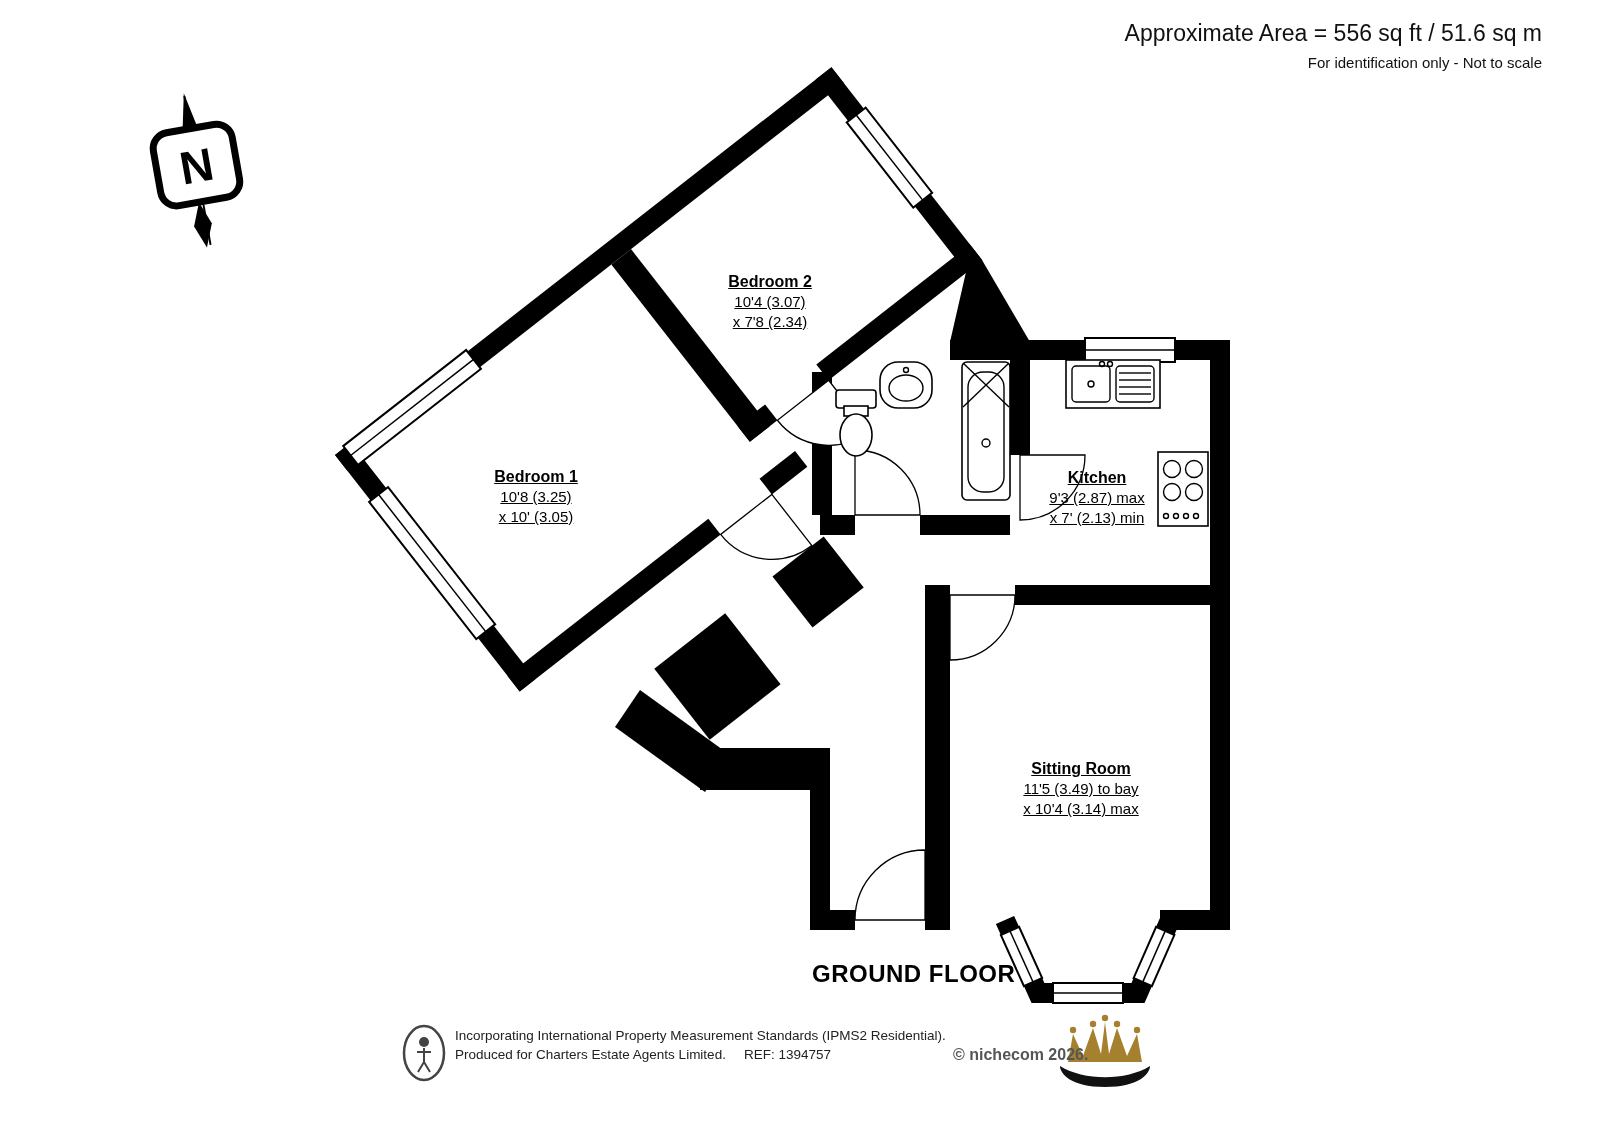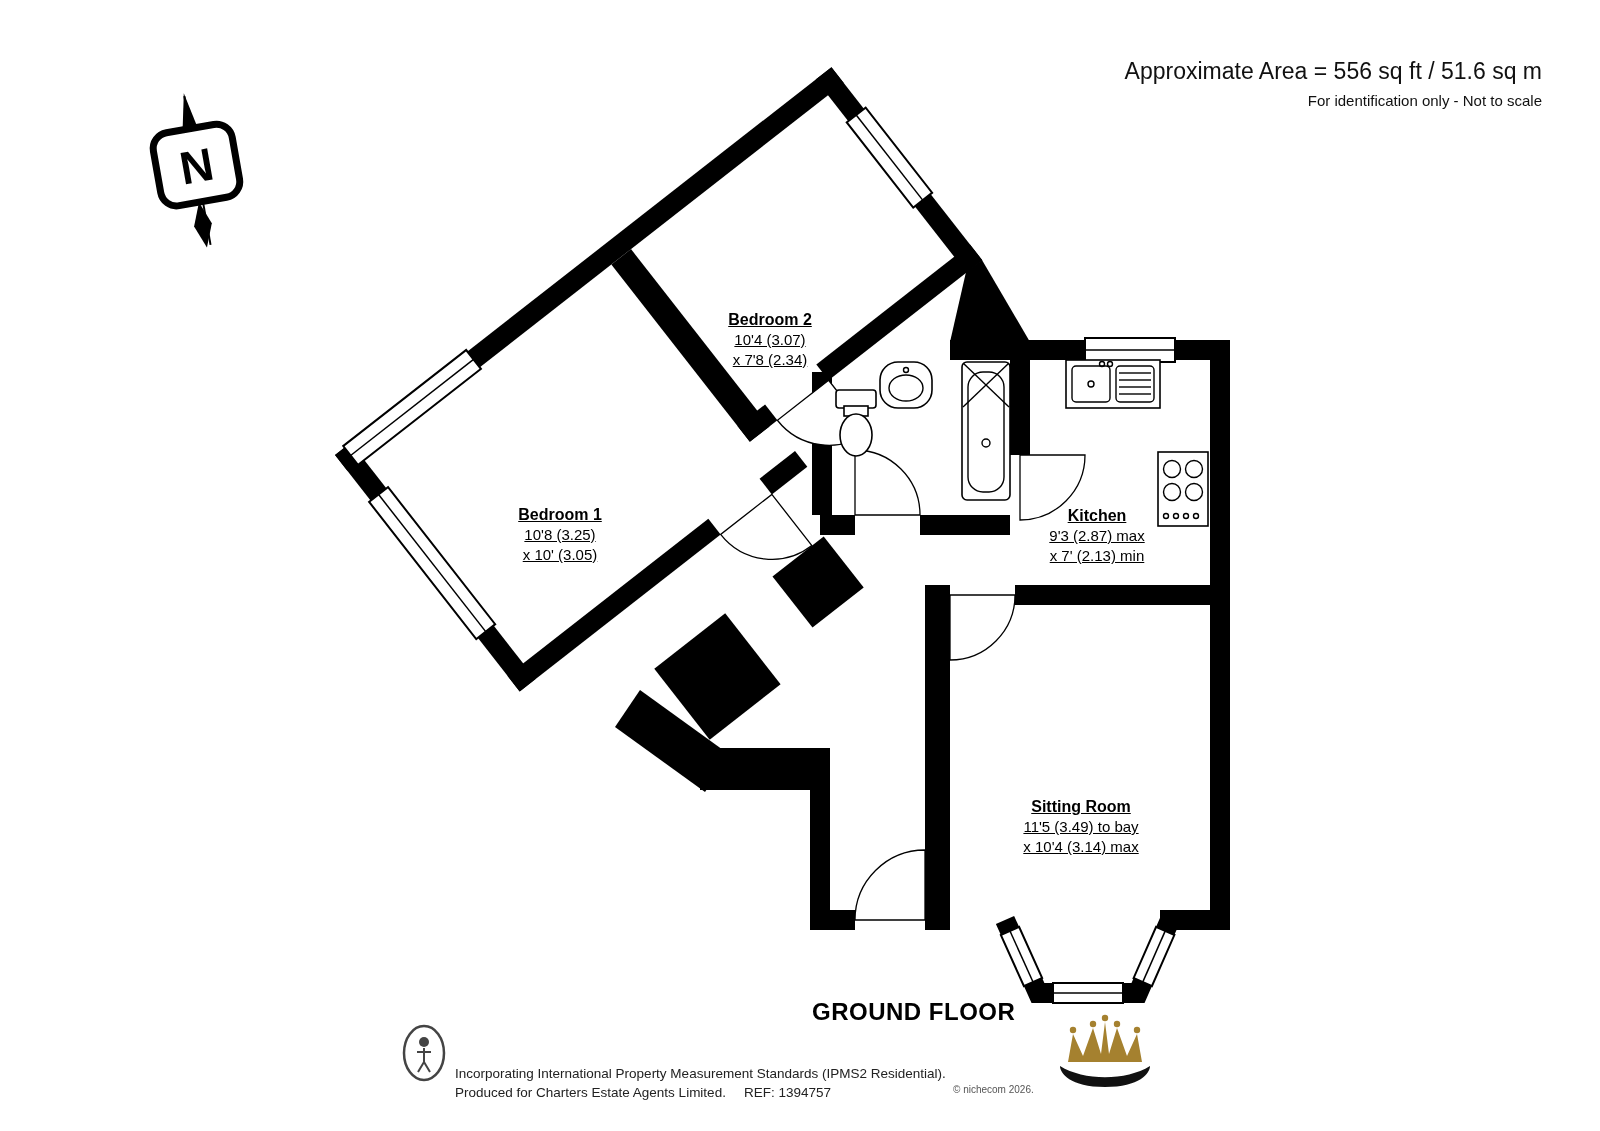--- a/index.html
+++ b/index.html
@@ -1,26 +1,26 @@
 <!DOCTYPE html>
 <html><head>
 <meta charset="utf-8">
 <style>
   html,body{margin:0;padding:0;background:#fff;}
   body{width:1600px;height:1131px;position:relative;overflow:hidden;
        font-family:"Liberation Sans",sans-serif;color:#000;}
-  .abs{position:absolute;margin-top:38px;}
+  .abs{position:absolute;}
   .hdr-area{top:20px;right:58px;font-size:23px;color:#111;text-align:right;}
   .hdr-note{top:54px;right:58px;font-size:15px;color:#111;text-align:center;}
   .room-label{transform:translate(-50%,-50%);text-align:center;line-height:20px;font-size:15px;white-space:nowrap;text-decoration:underline;}
   .room-label .rname{font-weight:bold;font-size:16px;}
   .ground-floor{left:812px;top:960px;font-size:24px;font-weight:bold;letter-spacing:.5px;}
   .footer-text{left:455px;top:1026px;font-size:13.5px;line-height:19px;color:#222;}
   .footer-text .ref{margin-left:18px;}
-  .copyright{left:953px;top:1046px;font-size:10px;color:#555;}
+  .copyright{left:953px;top:1046px;font-size:16px;color:#555;font-weight:bold;}
   svg.plan{position:absolute;left:0;top:0;}
   svg .wall{fill:#000;stroke:none;}
   svg .win{fill:#fff;stroke:#000;stroke-width:2;}
   svg .winline{stroke:#000;stroke-width:1.5;}
   svg .fan{fill:#fff;stroke:#000;stroke-width:1.3;}
   svg .fix{fill:#fff;stroke:#000;stroke-width:1.6;}
   svg .fixl{fill:none;stroke:#000;stroke-width:1.4;}
 </style>
 </head>
 <body>
@@ -170,21 +170,21 @@
 </svg>
 
 <div class="abs hdr-area">Approximate Area = 556 sq ft / 51.6 sq m</div>
 <div class="abs hdr-note">For identification only - Not to scale</div>
 
 <div class="abs room-label" style="left:770px;top:302px;">
   <div class="rname">Bedroom 2</div>
   <div>10'4 (3.07)</div>
   <div>x 7'8 (2.34)</div>
 </div>
-<div class="abs room-label" style="left:560px;top:497px;">
+<div class="abs room-label" style="left:536px;top:497px;">
   <div class="rname">Bedroom 1</div>
   <div>10'8 (3.25)</div>
   <div>x 10' (3.05)</div>
 </div>
 <div class="abs room-label" style="left:1097px;top:498px;">
   <div class="rname">Kitchen</div>
   <div>9'3 (2.87) max</div>
   <div>x 7' (2.13) min</div>
 </div>
 <div class="abs room-label" style="left:1081px;top:789px;">

